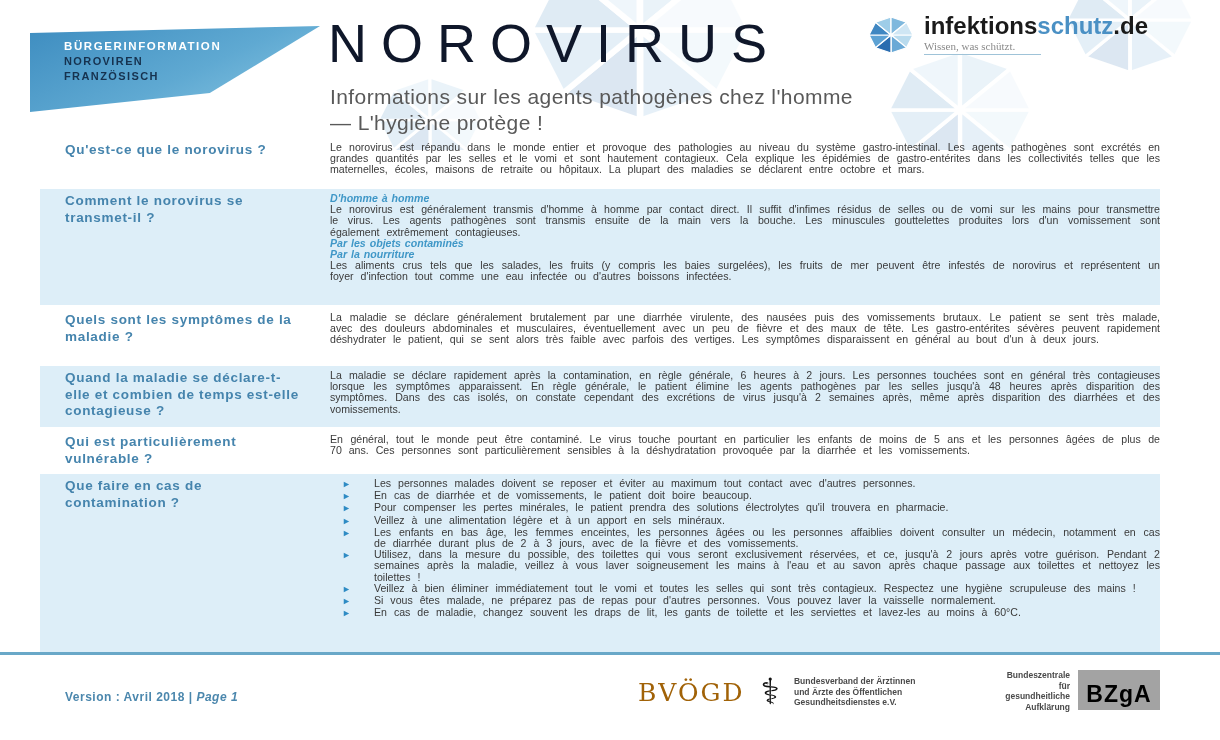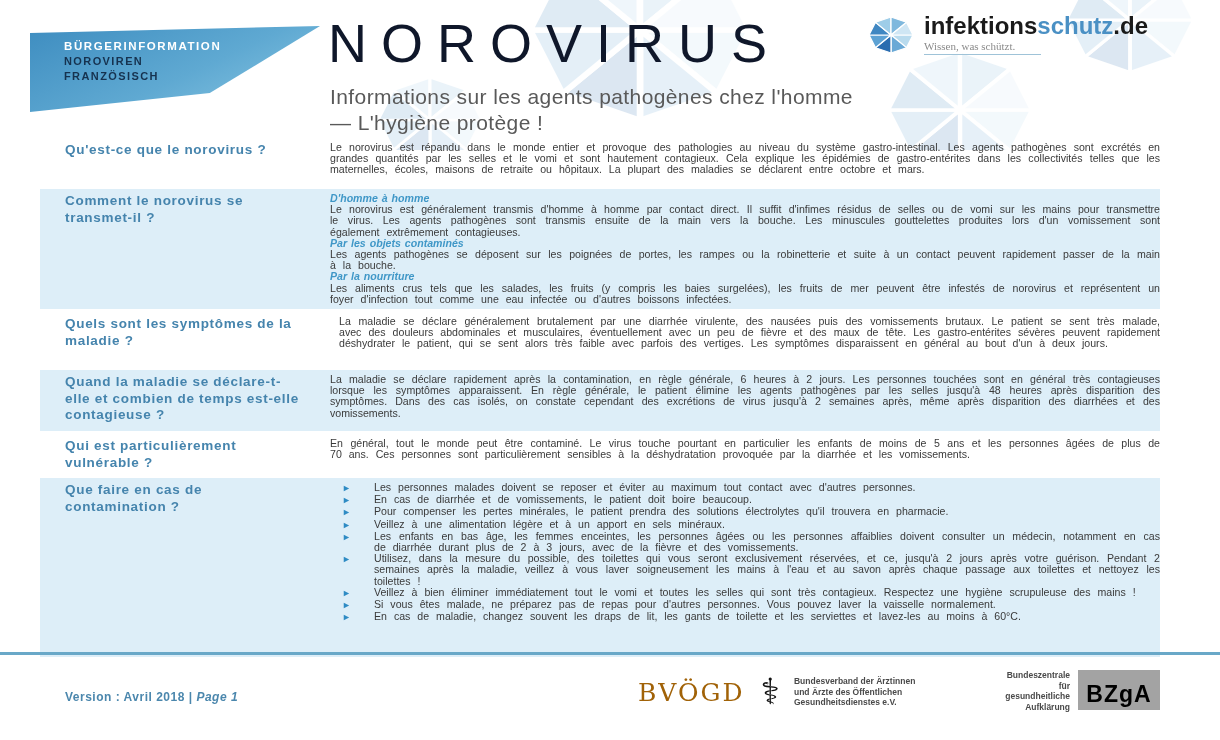--- a/index.html
+++ b/index.html
@@ -31,21 +31,21 @@
   
   .content { position: absolute; top: 138px; left: 40px; width: 1120px; }
   .row { display: flex; margin-bottom: 3px; justify-content: center; }
   .row.alt { background: #ddeef8; }
   .q { width: 280px; padding: 4px 20px 4px 25px; color: #4584ad; font-weight: bold;
     font-size: 13.5px; line-height: 16.5px; letter-spacing: 0.7px; }
   .a { flex: 1; padding: 4px 0 4px 10px; color: #3a3a3a; font-size: 10.6px;
     line-height: 11.2px; text-align: justify; word-spacing: 4px; }
   .a p { margin: 0; }
   .a p.sub { color: #3f97c7; font-weight: bold; font-style: italic; text-align: left; word-spacing: 1px; }
-  .r1 { min-height: 48px; } .r2 { min-height: 116px; } .r3 { min-height: 55px; gap: 9px; }
+  .r1 { min-height: 48px; } .r2 { min-height: 116px; } .r3 { min-height: 55px; }
   .r4 { min-height: 61px; } .r5 { min-height: 37px; } .r6 { min-height: 179px; }
   .bullets { list-style: none; }
   .bullets li { display: flex; }
   .arrow-cell { width: 44px; flex: 0 0 44px; padding-left: 12px; }
   .arrow-cell::before { content: "\25BA"; color: #2e8bc4; font-size: 9px; line-height: 11.2px; }
   .bullet-text { flex: 1; }
 
   
   .divider-line { position: absolute; top: 652px; left: 0; width: 1220px; height: 3px;
     background: #69a8c8; }
@@ -128,21 +128,20 @@
         <p>Le norovirus est répandu dans le monde entier et provoque des pathologies au niveau du système gastro-intestinal. Les agents pathogènes sont excrétés en grandes quantités par les selles et le vomi et sont hautement contagieux. Cela explique les épidémies de gastro-entérites dans les collectivités telles que les maternelles, écoles, maisons de retraite ou hôpitaux. La plupart des maladies se déclarent entre octobre et mars.</p>
       </div>
     </div>
 
     <div class="row alt r2">
       <div class="q">Comment le norovirus se transmet-il ?</div>
       <div class="a">
         <p class="sub">D'homme à homme</p>
         <p>Le norovirus est généralement transmis d'homme à homme par contact direct. Il suffit d'infimes résidus de selles ou de vomi sur les mains pour transmettre le virus. Les agents pathogènes sont transmis ensuite de la main vers la bouche. Les minuscules gouttelettes produites lors d'un vomissement sont également extrêmement contagieuses.</p>
         <p class="sub">Par les objets contaminés</p>
-        <p>Les agents pathogènes se déposent sur les poignées de portes, les rampes ou la robinetterie et suite à un contact peuvent rapidement passer de la main à la bouche.</p>
         <p class="sub">Par la nourriture</p>
         <p>Les aliments crus tels que les salades, les fruits (y compris les baies surgelées), les fruits de mer peuvent être infestés de norovirus et représentent un foyer d'infection tout comme une eau infectée ou d'autres boissons infectées.</p>
       </div>
     </div>
 
     <div class="row r3">
       <div class="q">Quels sont les symptômes de la maladie ?</div>
       <div class="a">
         <p>La maladie se déclare généralement brutalement par une diarrhée virulente, des nausées puis des vomissements brutaux. Le patient se sent très malade, avec des douleurs abdominales et musculaires, éventuellement avec un peu de fièvre et des maux de tête. Les gastro-entérites sévères peuvent rapidement déshydrater le patient, qui se sent alors très faible avec parfois des vertiges. Les symptômes disparaissent en général au bout d'un à deux jours.</p>
       </div>

